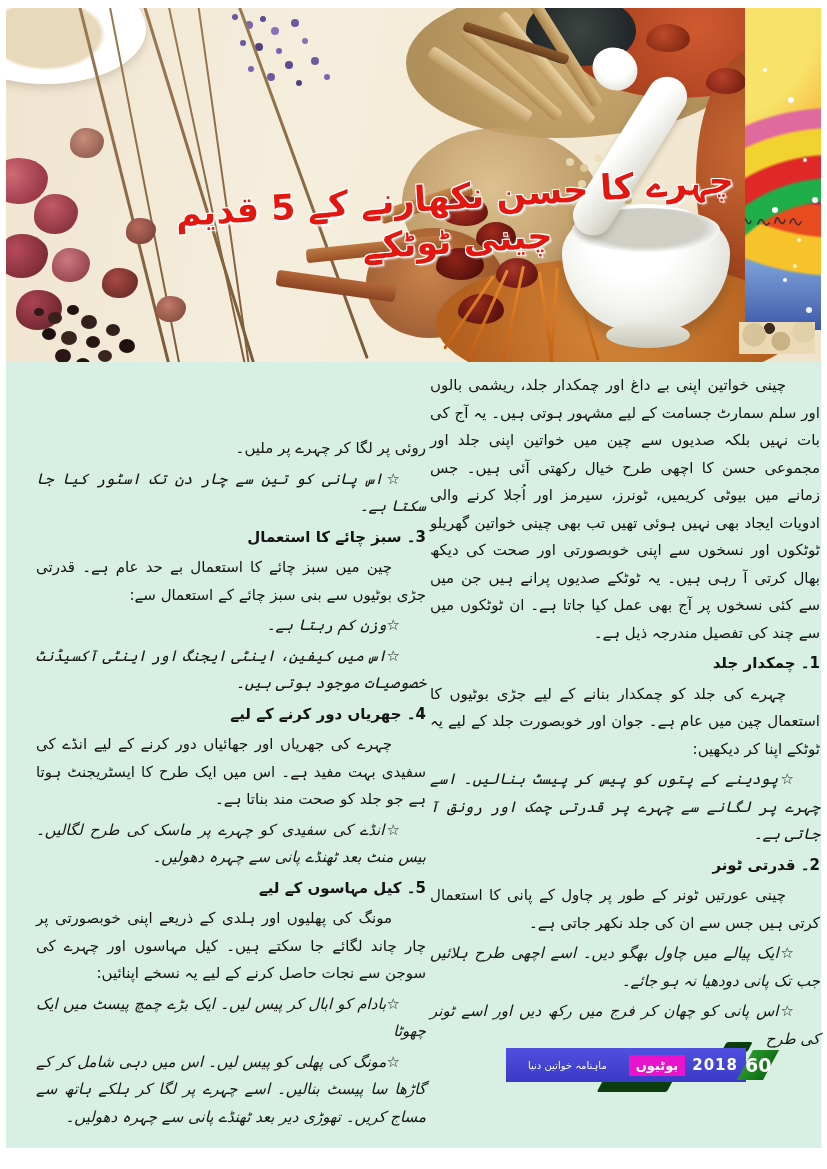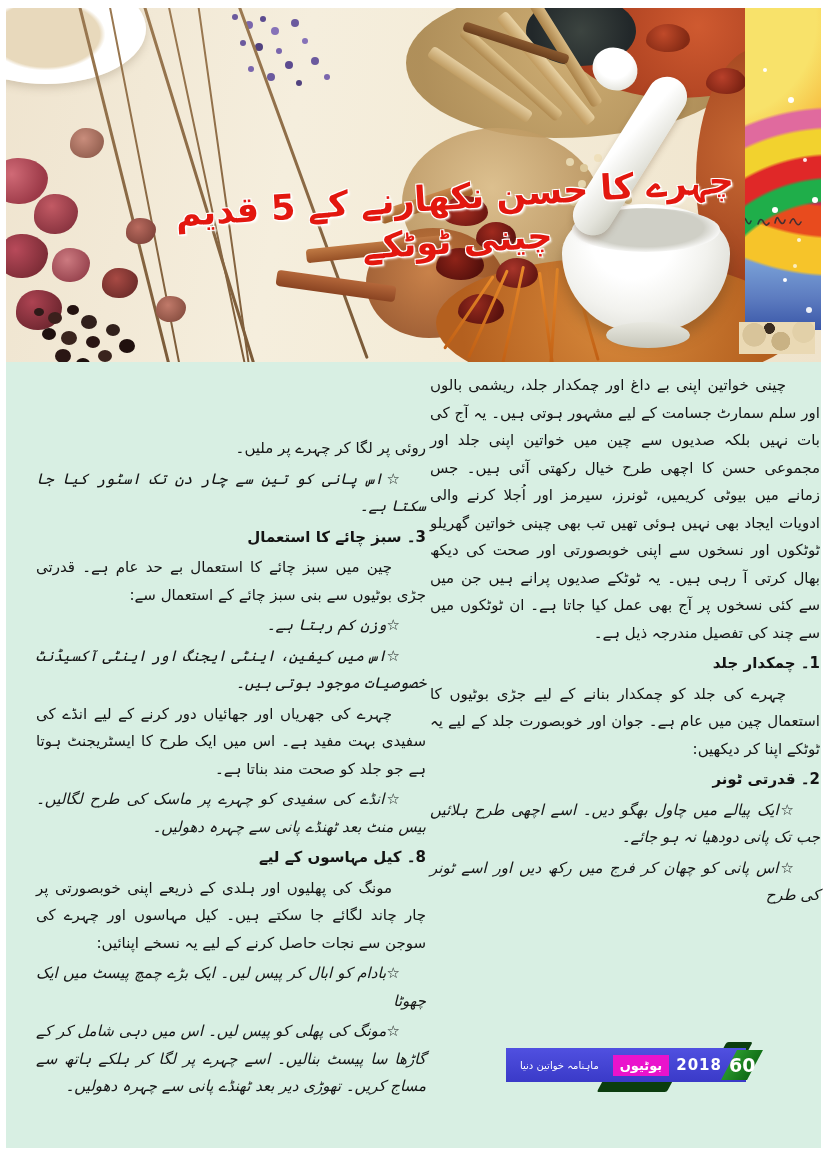--- a/index.html
+++ b/index.html
@@ -150,21 +150,21 @@
   .para{text-indent:34px;}
   .cont{text-indent:0;}
   .tip{text-indent:26px;font-style:italic;}
   .heading{font-weight:bold;text-indent:0;margin:3px 0 3px 0;}
 
   
   .footer-bar{
     position:absolute;left:506px;top:1048px;width:240px;height:34px;
     background:linear-gradient(#5050e0,#3a3ac8);display:flex;align-items:center;direction:ltr;
   }
-  .mag-name{color:#fff;font-size:10px;padding:0 14px;direction:rtl;white-space:nowrap;}
+  .mag-name{color:#fff;font-size:10px;padding:0 22px;direction:rtl;white-space:nowrap;}
   .month-chip{background:#ea13cc;color:#fff;font-size:13px;font-weight:bold;padding:3px 7px;direction:rtl;white-space:nowrap;}
   .year{color:#fff;font-size:15px;font-weight:bold;padding:0 7px;letter-spacing:1px;}
   .page-badge{
     position:relative;margin-left:auto;margin-right:4px;width:86px;height:30px;
     background:linear-gradient(100deg,#2a9a2e,#0e6a14);transform:skewX(-28deg);
     display:flex;align-items:center;justify-content:center;
   }
   .page-badge .num{transform:skewX(28deg);color:#fff;font-weight:bold;font-size:19px;}
   .badge-nub-top{position:absolute;left:724px;top:1042px;width:26px;height:10px;background:#0b3d0e;transform:skewX(-28deg);border-radius:2px;}
   .badge-nub-bottom{position:absolute;left:600px;top:1080px;width:70px;height:12px;background:#0b3d0e;transform:skewX(-28deg);border-radius:2px;}
@@ -237,34 +237,37 @@
       </svg>
     </div>
   </div>
   <div class="band-bottom"></div>
 
   <div class="content-bg"></div>
   <div class="col col-right" id="col-right">
       <div class="block para">چینی خواتین اپنی بے داغ اور چمکدار جلد، ریشمی بالوں اور سلم سمارٹ جسامت کے لیے مشہور ہوتی ہیں۔ یہ آج کی بات نہیں بلکہ صدیوں سے چین میں خواتین اپنی جلد اور مجموعی حسن کا اچھی طرح خیال رکھتی آئی ہیں۔ جس زمانے میں بیوٹی کریمیں، ٹونرز، سیرمز اور اُجلا کرنے والی ادویات ایجاد بھی نہیں ہوئی تھیں تب بھی چینی خواتین گھریلو ٹوٹکوں اور نسخوں سے اپنی خوبصورتی اور صحت کی دیکھ بھال کرتی آ رہی ہیں۔ یہ ٹوٹکے صدیوں پرانے ہیں جن میں سے کئی نسخوں پر آج بھی عمل کیا جاتا ہے۔ ان ٹوٹکوں میں سے چند کی تفصیل مندرجہ ذیل ہے۔</div>
       <div class="block heading">1۔ چمکدار جلد</div>
       <div class="block para">چہرے کی جلد کو چمکدار بنانے کے لیے جڑی بوٹیوں کا استعمال چین میں عام ہے۔ جوان اور خوبصورت جلد کے لیے یہ ٹوٹکے اپنا کر دیکھیں:</div>
+      <div class="block tip">☆پودینے کے پتوں کو پیس کر پیسٹ بنالیں۔ اسے چہرے پر لگانے سے چہرے پر قدرتی چمک اور رونق آ جاتی ہے۔</div>
       <div class="block heading">2۔ قدرتی ٹونر</div>
+      <div class="block para">چینی عورتیں ٹونر کے طور پر چاول کے پانی کا استعمال کرتی ہیں جس سے ان کی جلد نکھر جاتی ہے۔</div>
       <div class="block tip">☆ایک پیالے میں چاول بھگو دیں۔ اسے اچھی طرح ہلائیں جب تک پانی دودھیا نہ ہو جائے۔</div>
       <div class="block tip">☆اس پانی کو چھان کر فرج میں رکھ دیں اور اسے ٹونر کی طرح</div>
     </div>
   <div class="col col-left" id="col-left">
       <div class="block cont">روئی پر لگا کر چہرے پر ملیں۔</div>
       <div class="block tip">☆اس پانی کو تین سے چار دن تک اسٹور کیا جا سکتا ہے۔</div>
       <div class="block heading">3۔ سبز چائے کا استعمال</div>
       <div class="block para">چین میں سبز چائے کا استعمال بے حد عام ہے۔ قدرتی جڑی بوٹیوں سے بنی سبز چائے کے استعمال سے:</div>
       <div class="block tip">☆وزن کم رہتا ہے۔</div>
       <div class="block tip">☆اس میں کیفین، اینٹی ایجنگ اور اینٹی آکسیڈنٹ خصوصیات موجود ہوتی ہیں۔</div>
+      <div class="block heading">4۔ جھریاں دور کرنے کے لیے</div>
       <div class="block para">چہرے کی جھریاں اور جھائیاں دور کرنے کے لیے انڈے کی سفیدی بہت مفید ہے۔ اس میں ایک طرح کا ایسٹریجنٹ ہوتا ہے جو جلد کو صحت مند بناتا ہے۔</div>
       <div class="block tip">☆انڈے کی سفیدی کو چہرے پر ماسک کی طرح لگالیں۔ بیس منٹ بعد ٹھنڈے پانی سے چہرہ دھولیں۔</div>
-      <div class="block heading">8۔ کیل مہاسوں کے لیے</div>
+      <div class="block heading">5۔ کیل مہاسوں کے لیے</div>
       <div class="block para">مونگ کی پھلیوں اور ہلدی کے ذریعے اپنی خوبصورتی پر چار چاند لگائے جا سکتے ہیں۔ کیل مہاسوں اور چہرے کی سوجن سے نجات حاصل کرنے کے لیے یہ نسخے اپنائیں:</div>
       <div class="block tip">☆بادام کو ابال کر پیس لیں۔ ایک بڑے چمچ پیسٹ میں ایک چھوٹا</div>
       <div class="block tip">☆مونگ کی پھلی کو پیس لیں۔ اس میں دہی شامل کر کے گاڑھا سا پیسٹ بنالیں۔ اسے چہرے پر لگا کر ہلکے ہاتھ سے مساج کریں۔ تھوڑی دیر بعد ٹھنڈے پانی سے چہرہ دھولیں۔</div>
     </div>
 
   <div class="badge-nub-top"></div>
   <div class="badge-nub-bottom"></div>
   <div class="footer-bar">
     <span class="mag-name">ماہنامہ خواتین دنیا</span>
     <span class="month-chip">بوٹیوں</span>

